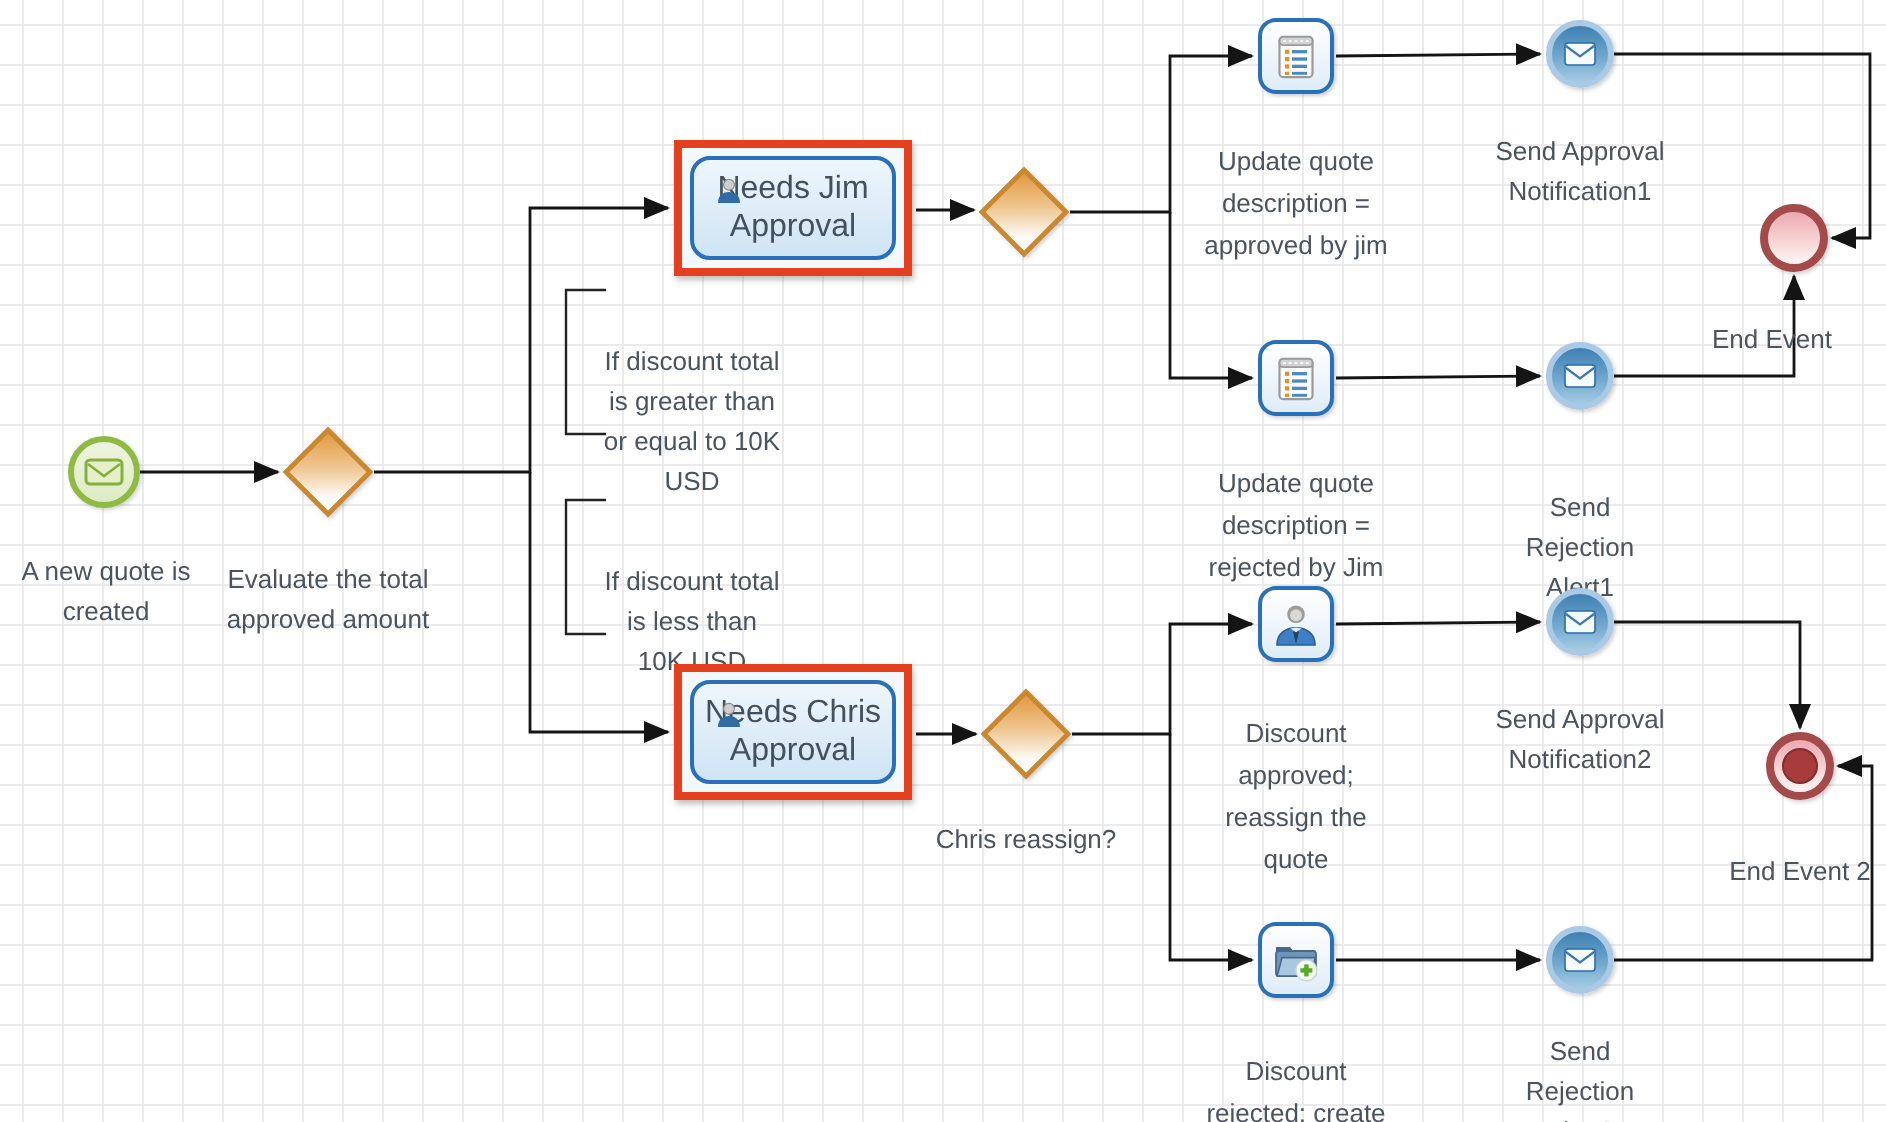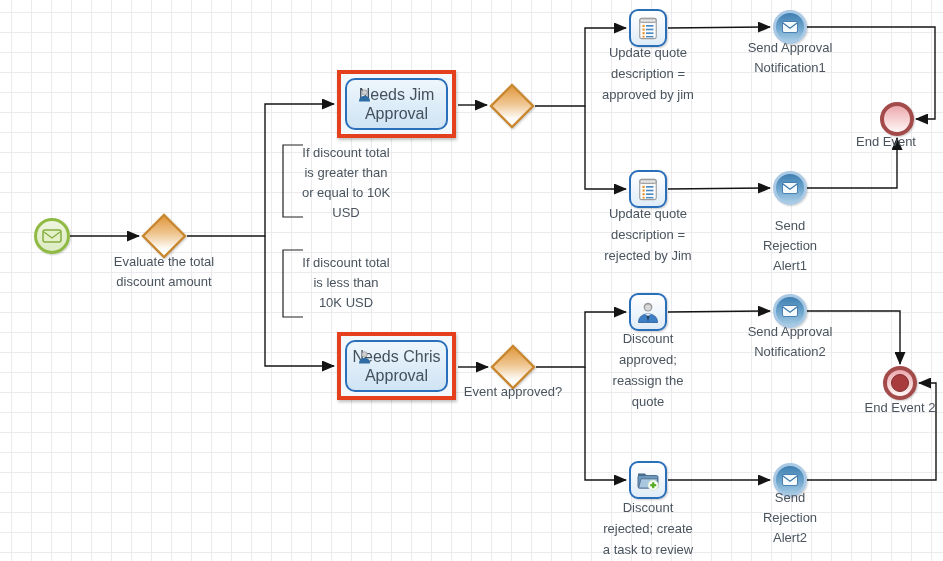--- a/index.html
+++ b/index.html
@@ -8,21 +8,21 @@
     font-family:"Liberation Sans", sans-serif;
     background-color:#ffffff;
     background-image:
       linear-gradient(#ebebed 1px, transparent 1px),
       linear-gradient(90deg, #ebebed 1px, transparent 1px);
     background-size:20px 20px;
     background-position:-9px -8px;
   }
   .lbl{
     position:absolute;text-align:center;white-space:pre-line;
-    font-size:13px;line-height:20px;color:#4a545e;
+    font-size:13px;line-height:20px;color:#4a545e;margin-top:28px;
   }
   .lbl.t{line-height:21px;}
   
   .wires{position:absolute;left:0;top:0;pointer-events:none;}
   .wires polyline{fill:none;stroke:#141414;stroke-width:1.4;}
   .wires polyline.bracket{stroke:#222;stroke-width:1.2;}
   
   .start-ev{
     position:absolute;width:30px;height:30px;border-radius:50%;
     border:3px solid #8fba44;
@@ -118,26 +118,28 @@
     <polyline class="bracket" points="303,145 283,145 283,217 303,217"></polyline>
     <polyline class="bracket" points="303,250 283,250 283,317 303,317"></polyline>
   </svg>
 
   <div class="start-ev" style="left:34px;top:218px;">
     <svg width="20" height="14" viewBox="0 0 20 14">
       <rect x="1" y="1" width="18" height="12" rx="2" fill="#e4f0c8" stroke="#86ad3f" stroke-width="1.5"></rect>
       <path d="M2,3 L10,9 L18,3" fill="none" stroke="#86ad3f" stroke-width="1.3"></path>
     </svg>
   </div>
+  <div class="lbl" style="left:0px;top:248px;width:106px;">A new quote is
+created</div>
 
   <svg class="gw" style="left:141px;top:213px;" viewBox="0 0 46 46">
     <polygon points="23,2 44,23 23,44 2,23" fill="url(#gwGrad)" stroke="#c9872f" stroke-width="2.4"></polygon>
   </svg>
   <div class="lbl" style="left:103px;top:252px;width:122px;">Evaluate the total
-discount amount</div>
+approved amount</div>
 
   <div class="lbl" style="left:298px;top:143px;width:96px;">If discount total
 is greater than
 or equal to 10K
 USD</div>
   <div class="lbl" style="left:298px;top:253px;width:96px;">If discount total
 is less than
 10K USD</div>
 
   <div class="hl-box" style="left:337px;top:70px;">
@@ -222,21 +224,21 @@
         <path d="M1,12.5 C1,8.6 3.5,7 6.5,7 C9.5,7 12,8.6 12,12.5 Z" fill="#2e6ca3"></path>
       </svg>
       <div class="txt">Needs Chris
 Approval</div>
     </div>
   </div>
 
   <svg class="gw" style="left:490px;top:344px;" viewBox="0 0 46 46">
     <polygon points="23,2 44,23 23,44 2,23" fill="url(#gwGrad)" stroke="#c9872f" stroke-width="2.4"></polygon>
   </svg>
-  <div class="lbl" style="left:453px;top:382px;width:120px;">Event approved?</div>
+  <div class="lbl" style="left:453px;top:382px;width:120px;">Chris reassign?</div>
 
   <div class="itask" style="left:629px;top:293px;">
     <svg width="24" height="23" viewBox="0 0 24 22">
       <circle cx="12" cy="5.6" r="4.4" fill="#9b9b9b"></circle>
       <circle cx="12" cy="6.1" r="3" fill="#d8d8d8"></circle>
       <path d="M2.5,21 C2.5,15 7,12.4 12,12.4 C17,12.4 21.5,15 21.5,21 Z" fill="#3d7fc4" stroke="#2a5c94" stroke-width="0.8"></path>
       <path d="M12,12.6 L10.6,14.6 L12,20.5 L13.4,14.6 Z" fill="#25415e"></path>
       <path d="M9.2,12.8 L12,14.6 L14.8,12.8 L12,12.3 Z" fill="#e8eef4"></path>
     </svg>
   </div>

